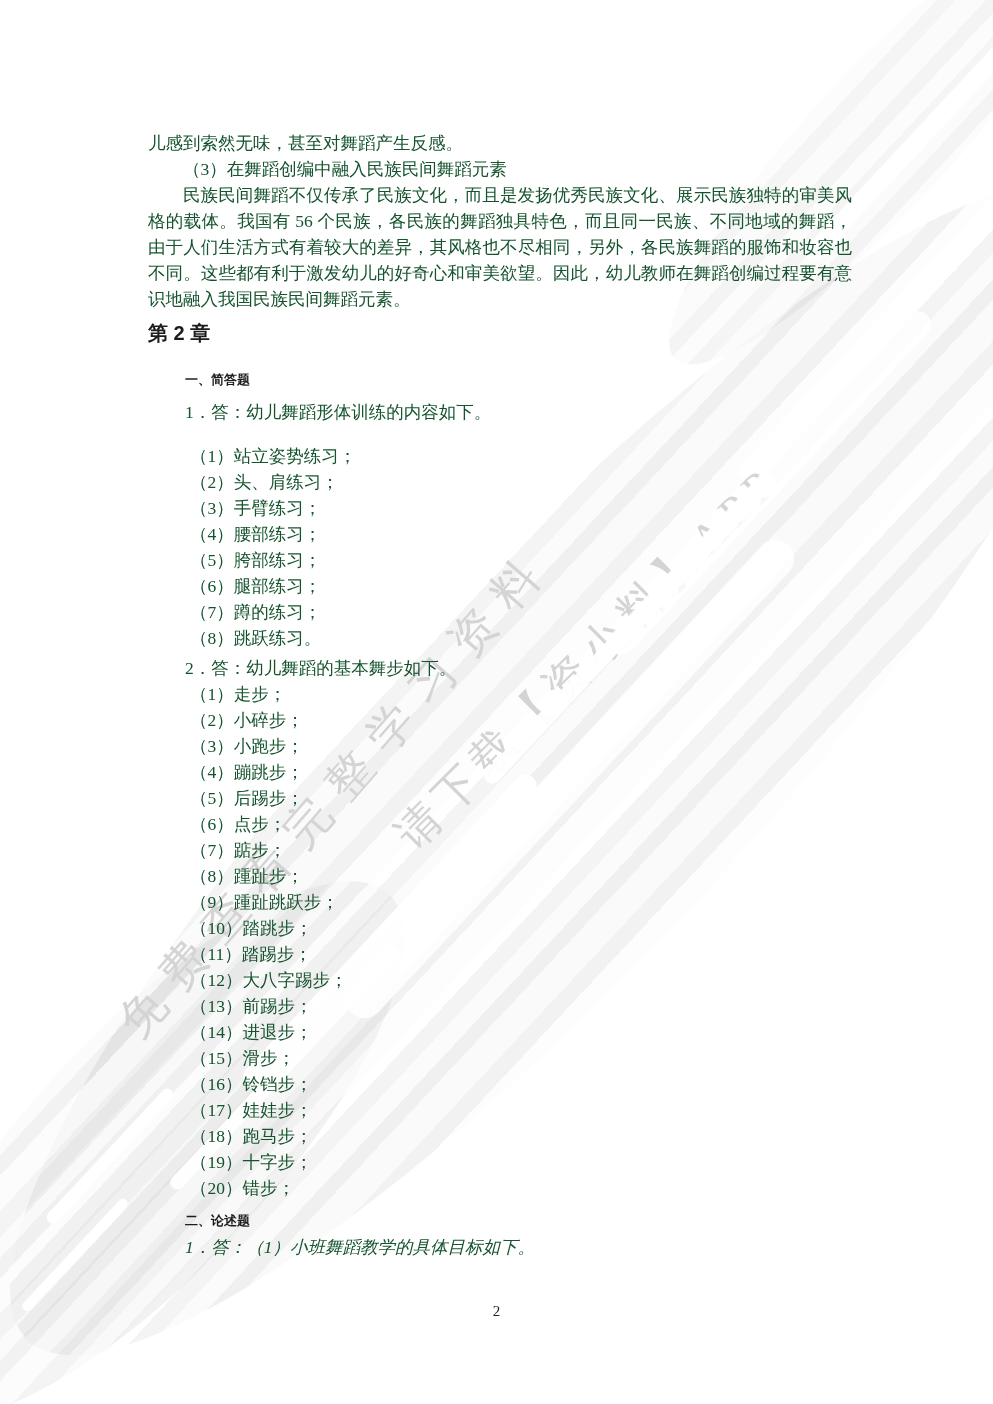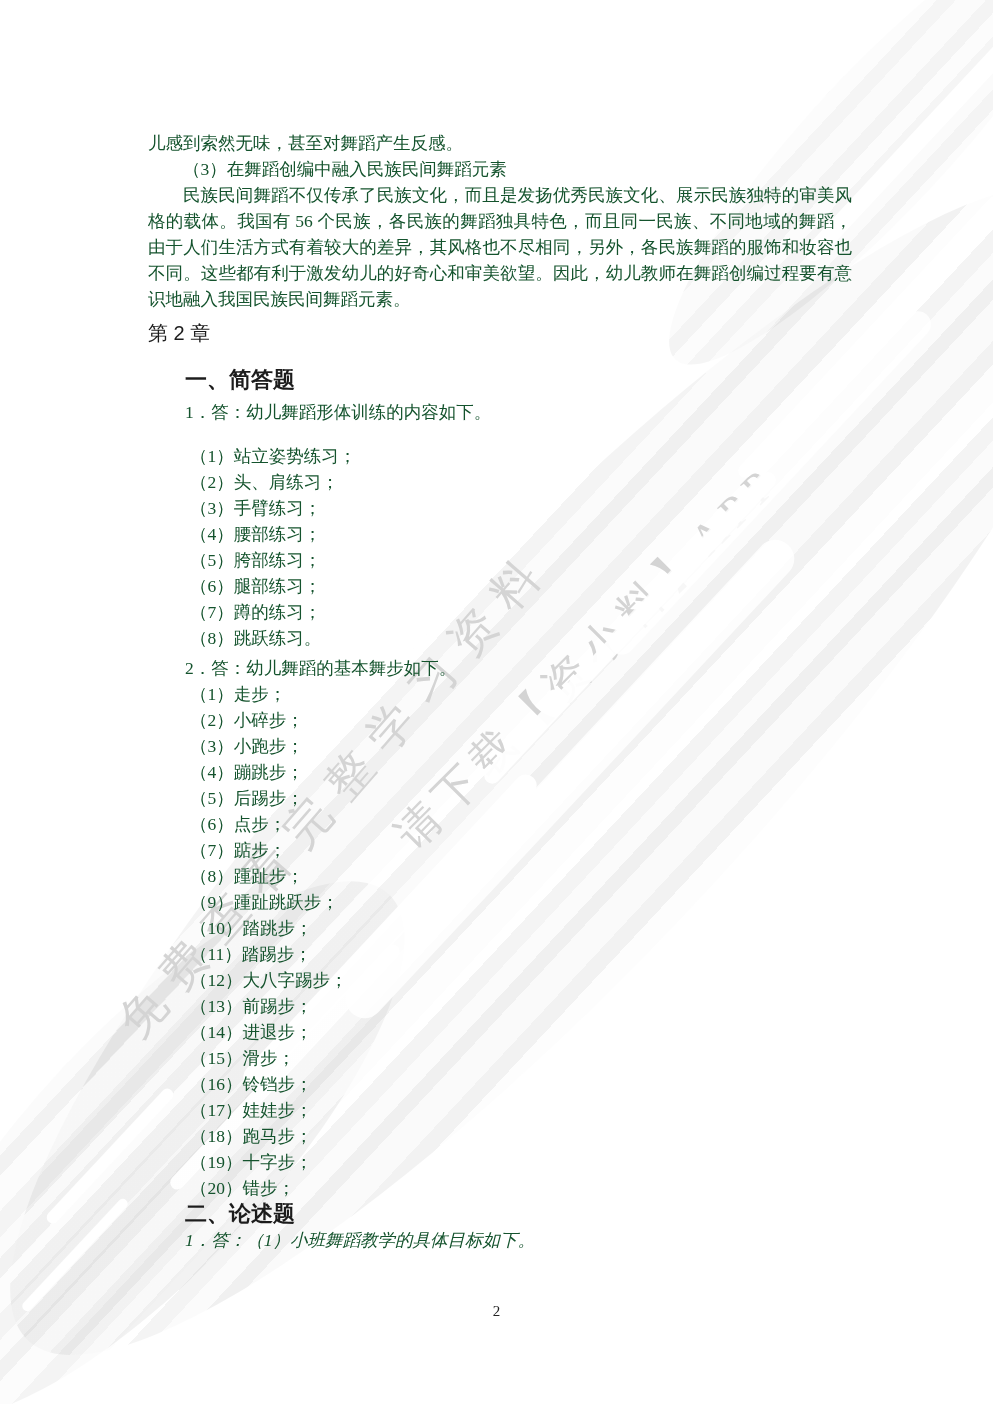--- a/index.html
+++ b/index.html
@@ -69,29 +69,29 @@
     position:absolute;left:148px;top:130px;width:704px;
     z-index:5;
   }
   .line{
     font-size:17.5px;line-height:26px;color:#14532d;
   }
   .jf{text-align:justify;text-align-last:justify;}
   .ind{text-indent:35px;}
   .chapter{
     font-family:"Liberation Sans","DejaVu Sans",sans-serif;
-    font-weight:normal;font-size:20px;line-height:28px;margin-top:7px;color:#1c1c1c;
+    font-weight:bold;font-size:20px;line-height:28px;margin-top:7px;color:#1c1c1c;
   }
   .sec-heading{
     font-family:"Liberation Sans","DejaVu Sans",sans-serif;
-    font-weight:bold;font-size:22px;line-height:26px;
+    font-weight:bold;font-size:13px;line-height:26px;
     padding-left:37px;color:#1c1c1c;
   }
   .sec1{margin-top:20px;}
-  .sec2{margin-top:0;}
+  .sec2{margin-top:7px;}
   .lead{padding-left:37px;}
   .lead-a{margin-top:6px;}
   .lead-b{margin-top:4px;}
   .lead-c{font-style:italic;}
   .item{padding-left:42px;}
   .list-a{margin-top:18px;}
   .page-number{
     position:absolute;left:0;right:0;top:1303px;
     text-align:center;font-size:15px;color:#232323;z-index:5;
   }

